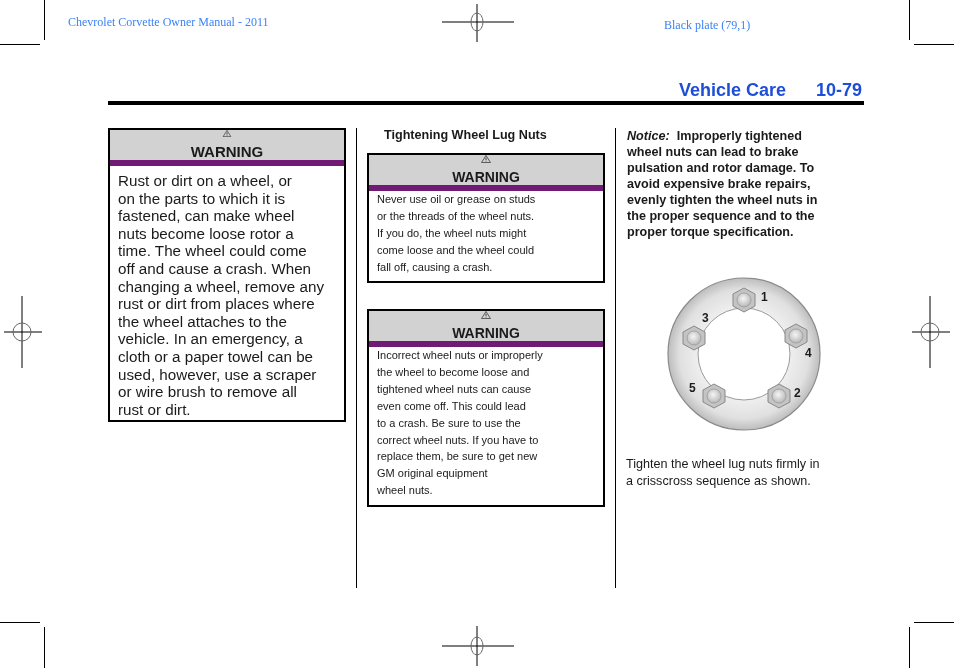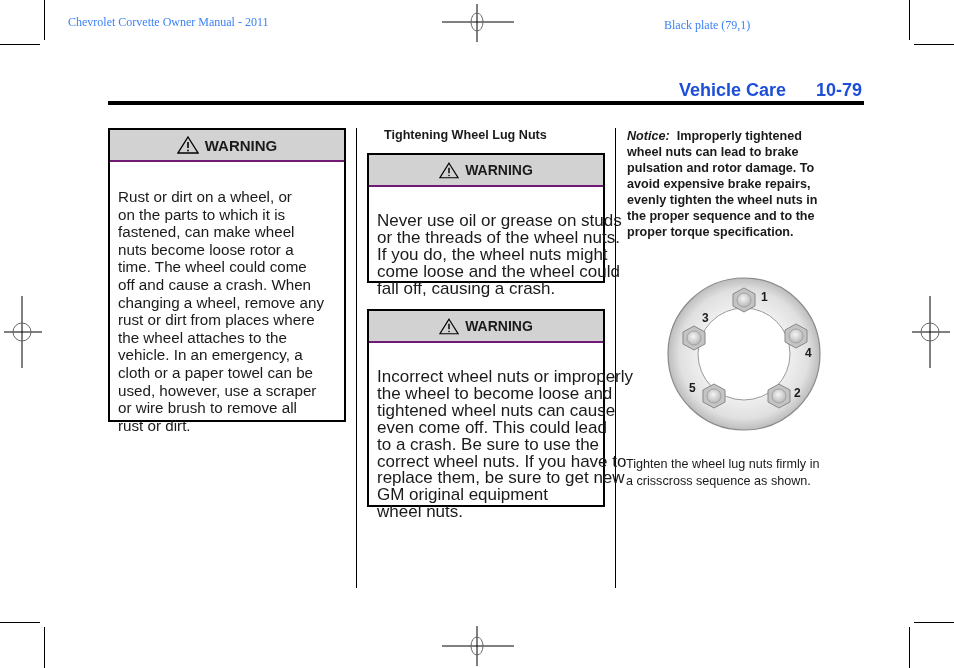--- a/index.html
+++ b/index.html
@@ -5,26 +5,26 @@
     html, body { margin: 0; padding: 0; background: #ffffff; }
     body { width: 954px; height: 668px; position: relative; overflow: hidden; font-family: "Liberation Sans", sans-serif; color: #1a1a1a; }
     .abs { position: absolute; }
     .mark-line { position: absolute; background: #000; }
     .reg { position: absolute; }
     .hdr-serif { font-family: "Liberation Serif", serif; font-size: 12px; color: #3b82f6; }
     .section-title { position: absolute; top: 80px; right: 92px; font-weight: bold; font-size: 18px; color: #1d4ed8; display: flex; gap: 30px; }
     .rule { position: absolute; left: 108px; top: 101px; width: 756px; height: 4px; background: #000; }
     .col-rule { position: absolute; width: 1px; background: #000; }
     .warn-box { position: absolute; border: 2px solid #000; box-sizing: border-box; background: #fff; }
-    .warn-head { background: #d2d2d2; border-bottom: 2px solid #701a75; text-align: center; font-weight: bold; display: flex; align-items: center; justify-content: center; gap: 6px; }
-    .warn-body { padding: 0 8px; margin-top: 20px; }
+    .warn-head { background: #d2d2d2; border-bottom: 6px solid #701a75; text-align: center; font-weight: bold; display: flex; align-items: center; justify-content: center; gap: 6px; flex-direction: column; }
+    .warn-body { padding: 0 8px; }
     .big .warn-head { height: 30px; font-size: 15px; }
     .big .warn-body { font-size: 15.2px; line-height: 17.6px; padding-top: 6px; }
     .small .warn-head { height: 30px; font-size: 14px; }
-    .small .warn-body { font-size: 17px; line-height: 16.9px; padding-top: 6px; }
+    .small .warn-body { font-size: 11px; line-height: 16.9px; }
     .sub-head { position: absolute; left: 384px; top: 128px; font-weight: bold; font-size: 12.6px; }
     .notice { position: absolute; left: 627px; top: 128px; width: 240px; font-weight: bold; font-size: 12.6px; line-height: 16px; }
     .notice i { font-style: italic; margin-top: 24px; }
     .caption { position: absolute; left: 626px; top: 456px; width: 240px; font-size: 12.6px; line-height: 16.5px; }
     .line { white-space: nowrap; display: block; }
     svg { display: block; }
   </style>
 </head>
 <body>
 

